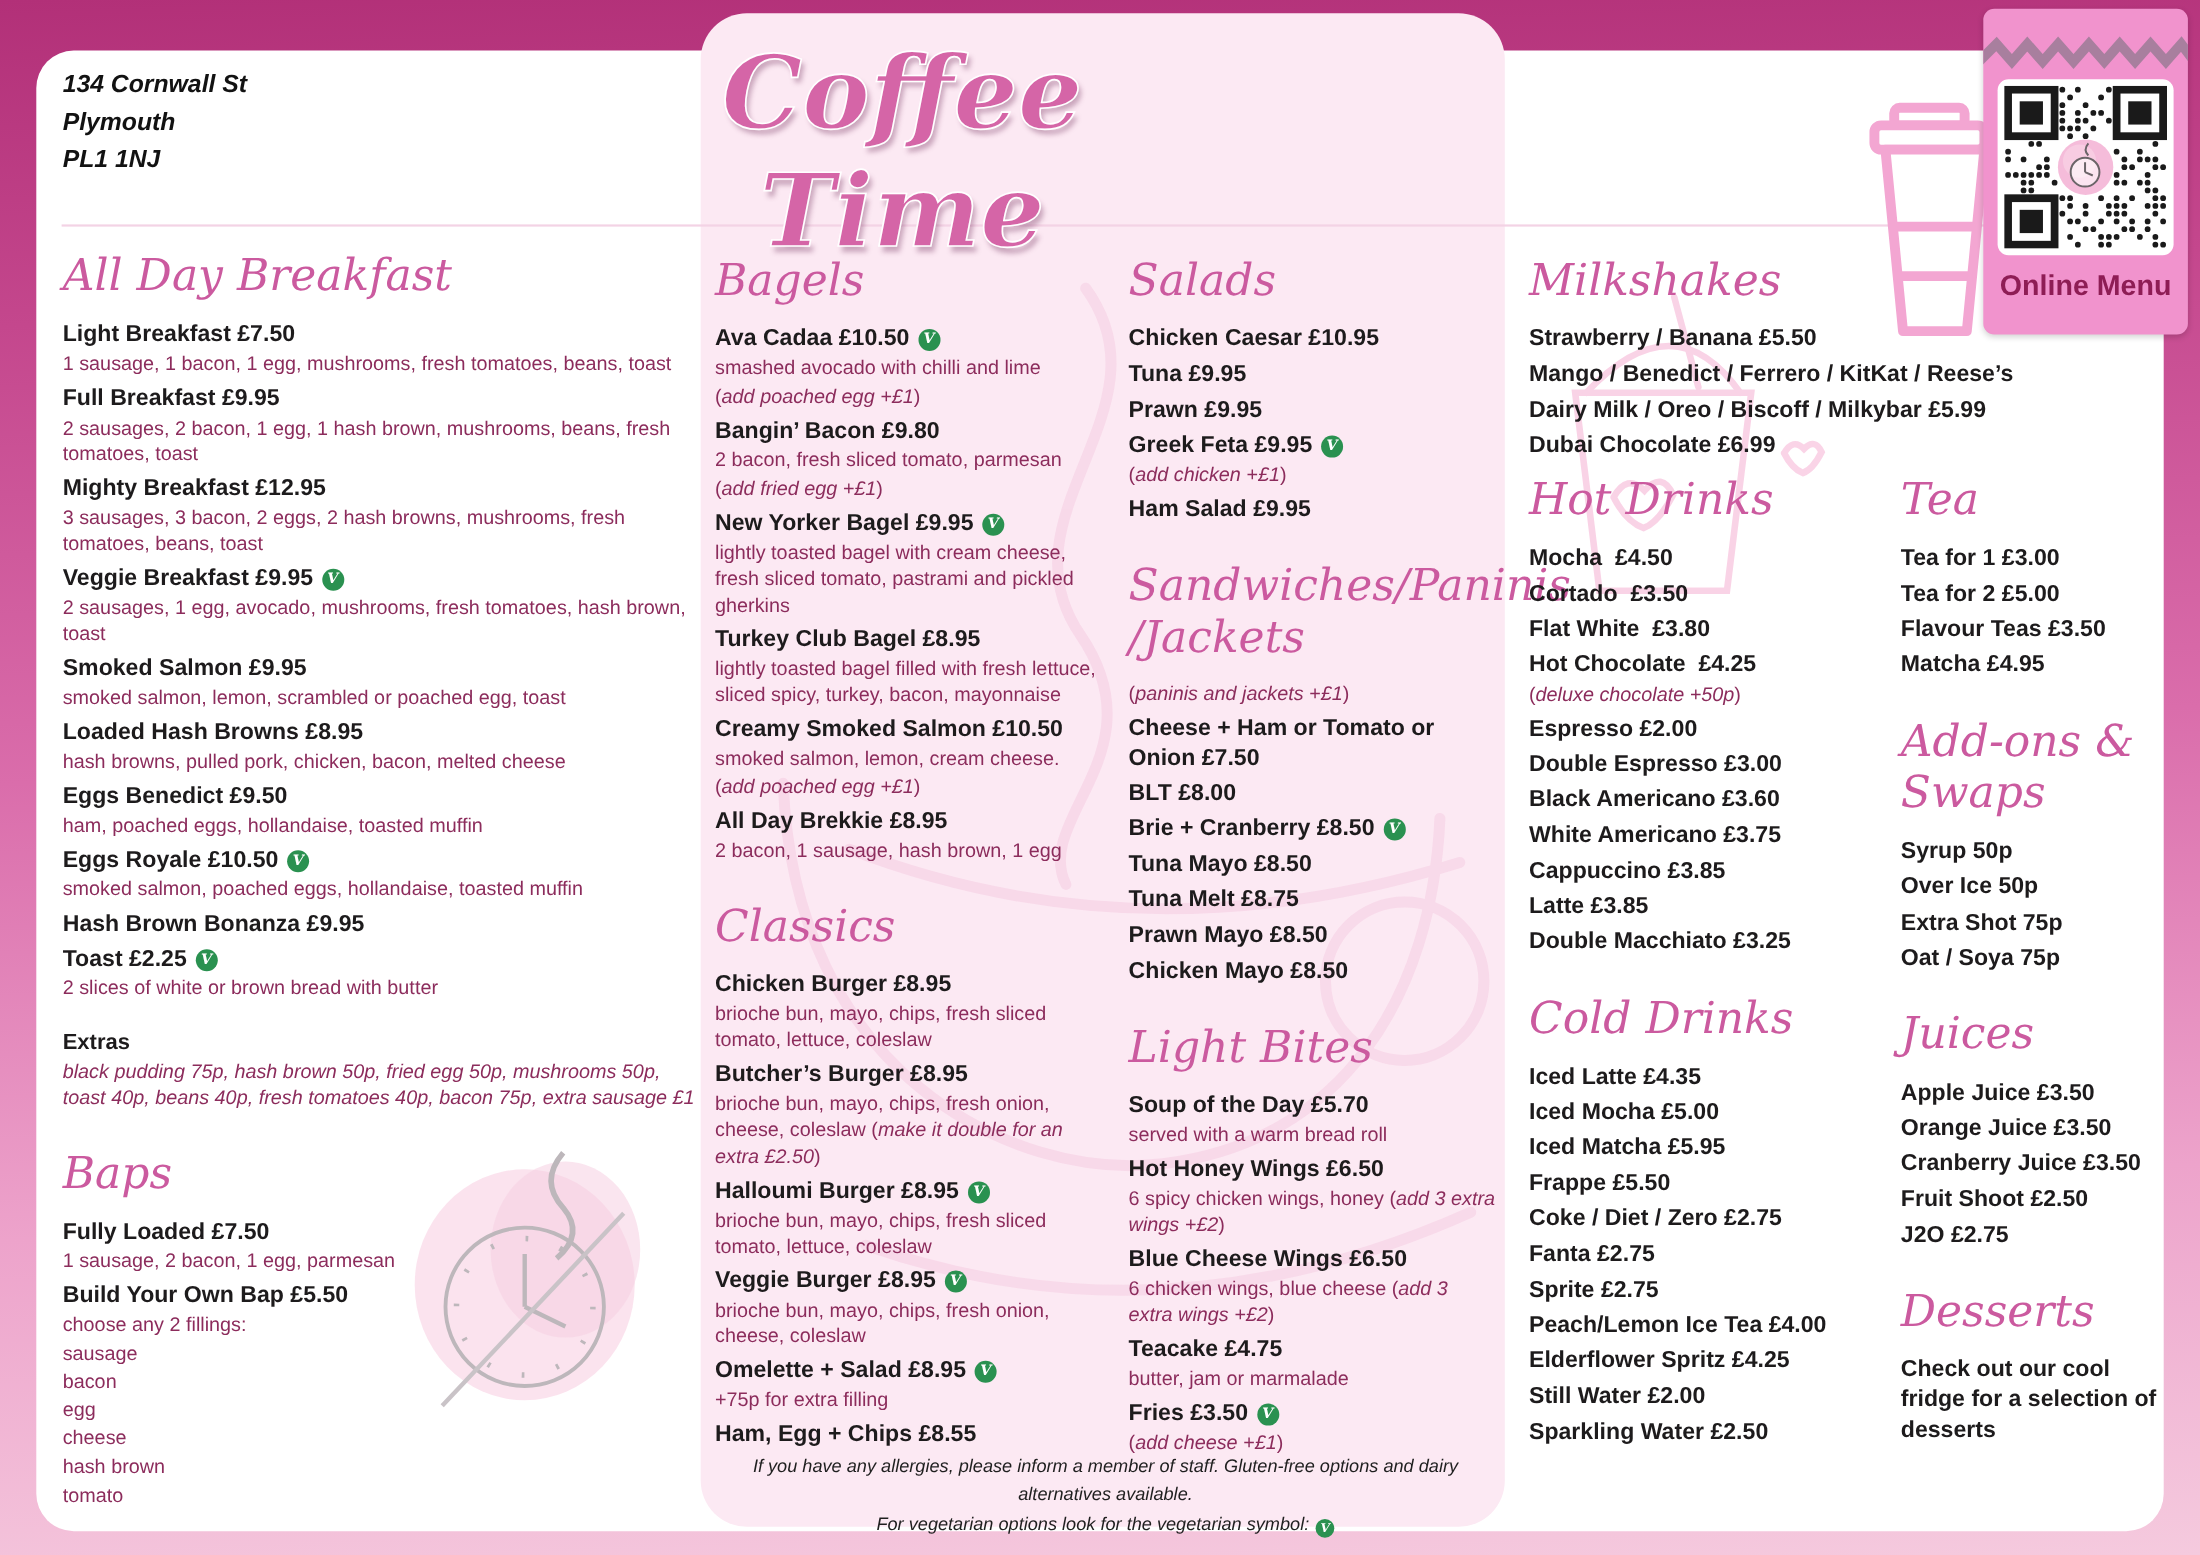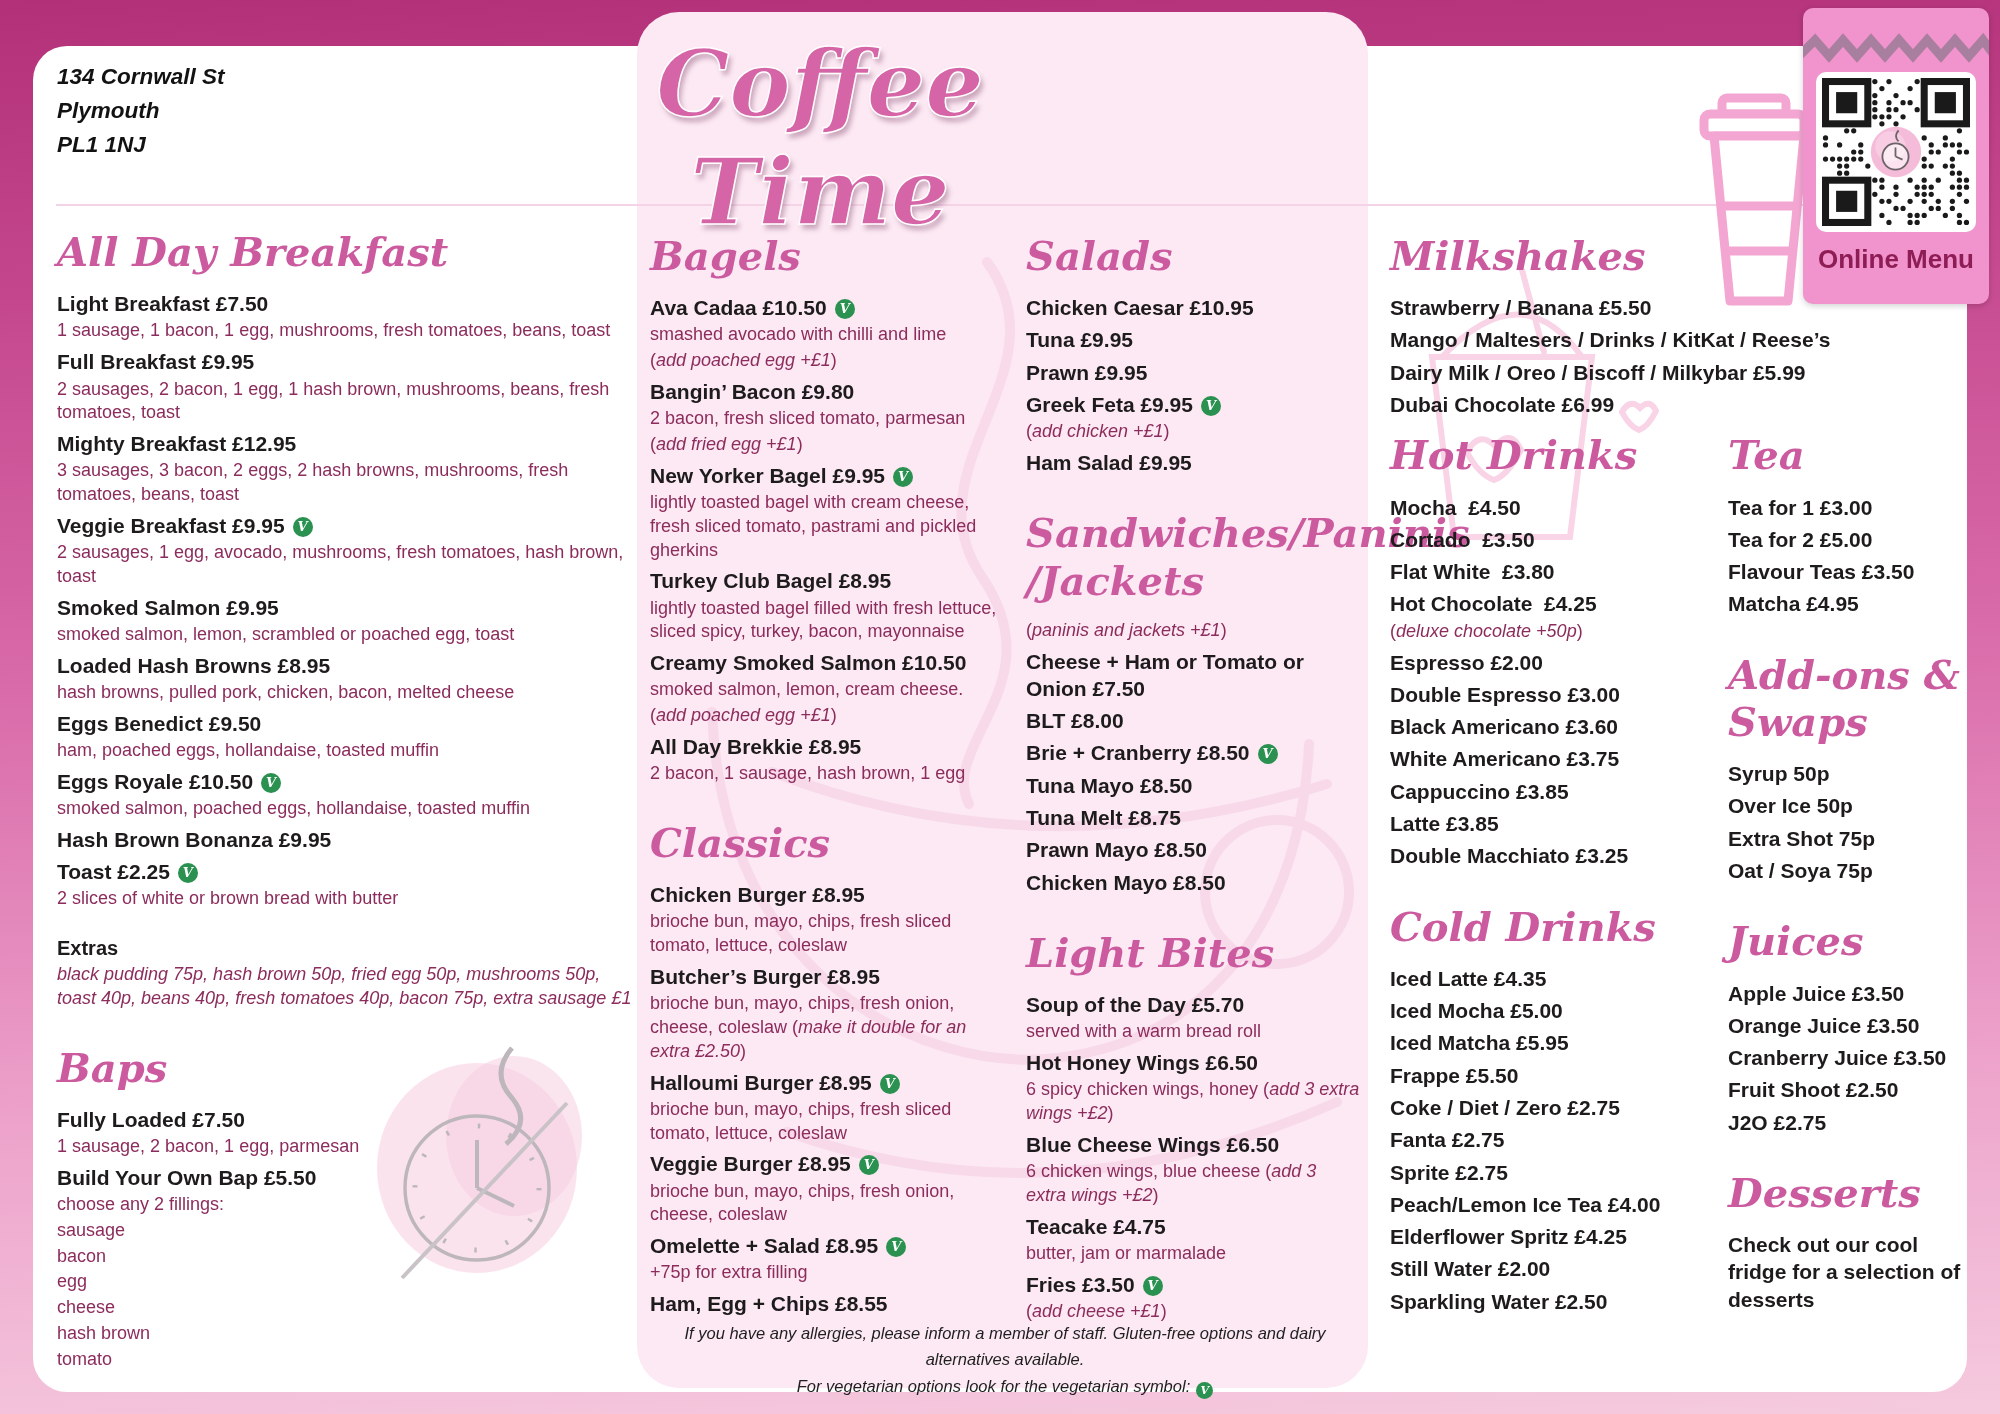--- a/index.html
+++ b/index.html
@@ -15,21 +15,21 @@
         font-family:"DejaVu Serif",serif;font-style:italic;font-weight:bold;font-size:92px;color:#d565a7;
         -webkit-text-stroke:1.5px #ffffff;text-shadow:3px 5px 5px rgba(110,40,85,.35);}
   .col{position:absolute;z-index:5;}
   .col1{left:57px;top:228px;width:575px;}
   .col2{left:650px;top:232px;width:352px;}
   .col3{left:1026px;top:232px;width:334px;}
   .right-area{left:1390px;top:232px;width:586px;}
   .right-cols{display:flex;gap:26px;margin-top:12px;}
   .subcol-left{width:312px;}
   .subcol-right{flex:1;}
-  .script-h{font-family:"DejaVu Serif",serif;font-style:italic;font-weight:bold;font-size:40px;color:var(--accent,#cb5a9f);line-height:1.18;margin:32px 0 14px;}
+  .script-h{font-family:"DejaVu Serif",serif;font-style:italic;font-weight:normal;font-size:40px;color:var(--accent,#cb5a9f);line-height:1.18;margin:32px 0 14px;}
   .section:first-child .script-h{margin-top:0;}
   .item{margin-bottom:3px;}
   .item-name{font-size:21px;font-weight:bold;color:#1d1b1c;line-height:1.3;padding:1px 0;}
   .item-name span{white-space:pre-wrap;}
   .desc{font-size:18px;color:var(--desc,#8c2c5c);line-height:1.32;padding:1px 0;}
   .desc .it{font-style:italic;}
   .veg{display:inline-block;width:20px;height:20px;border-radius:50%;background:var(--veg,#2a9150);color:#fff;
        font-size:13px;font-weight:bold;font-family:"DejaVu Serif",serif;font-style:italic;
        text-align:center;line-height:20px;margin-left:8px;vertical-align:2px;}
   .veg-sm{width:17px;height:17px;line-height:17px;font-size:11px;margin-left:6px;vertical-align:-2px;}
@@ -443,21 +443,21 @@
   <div class="col right-area">
     <div>
         <div class="section">
           <div class="script-h">
             <div>Milkshakes</div>
           </div>
           <div class="item">
             <div class="item-name"><span>Strawberry / Banana £5.50</span></div>
           </div>
           <div class="item">
-            <div class="item-name"><span>Mango / Maltesers / Drinks / KitKat / Reese’s</span></div>
+            <div class="item-name"><span>Mango / Benedict / Ferrero / KitKat / Reese’s</span></div>
           </div>
           <div class="item">
             <div class="item-name"><span>Dairy Milk / Oreo / Biscoff / Milkybar £5.99</span></div>
           </div>
           <div class="item">
             <div class="item-name"><span>Dubai Chocolate £6.99</span></div>
           </div>
         </div>
       </div>
     <div class="right-cols">

